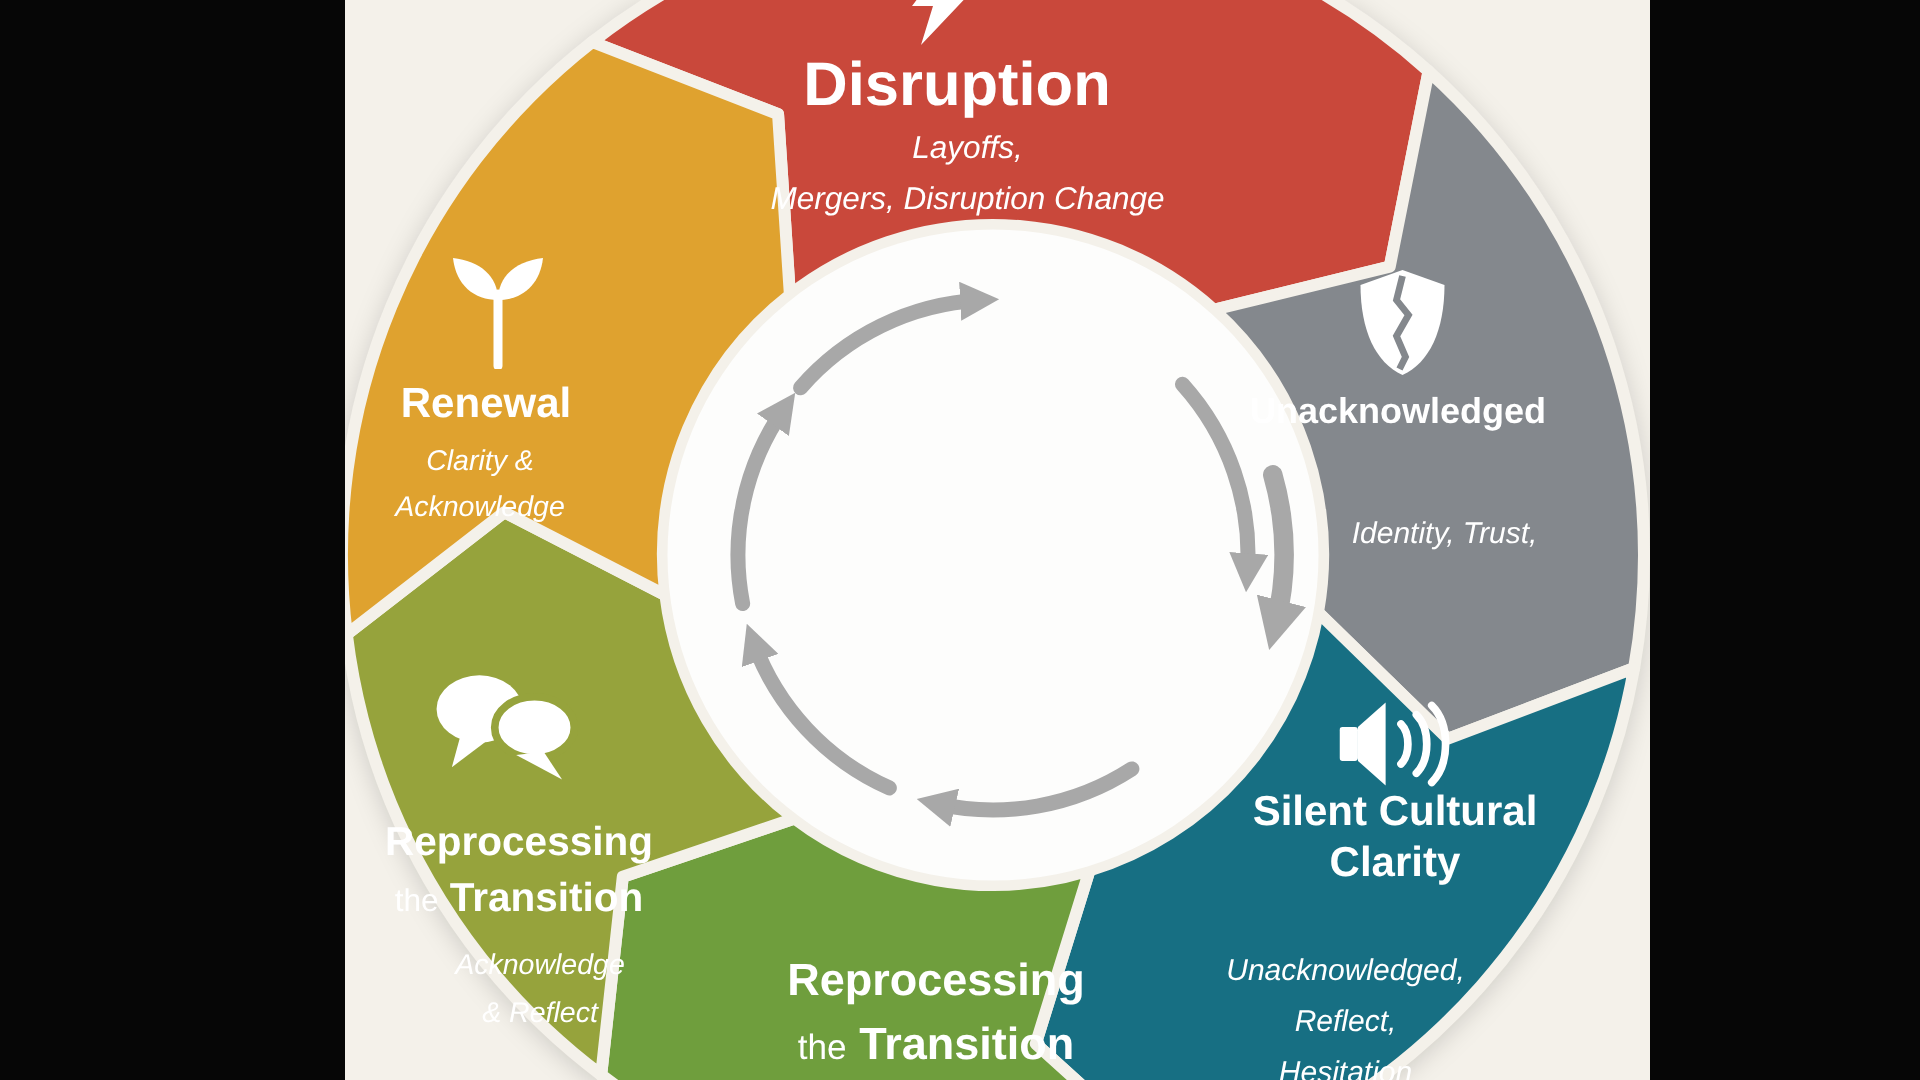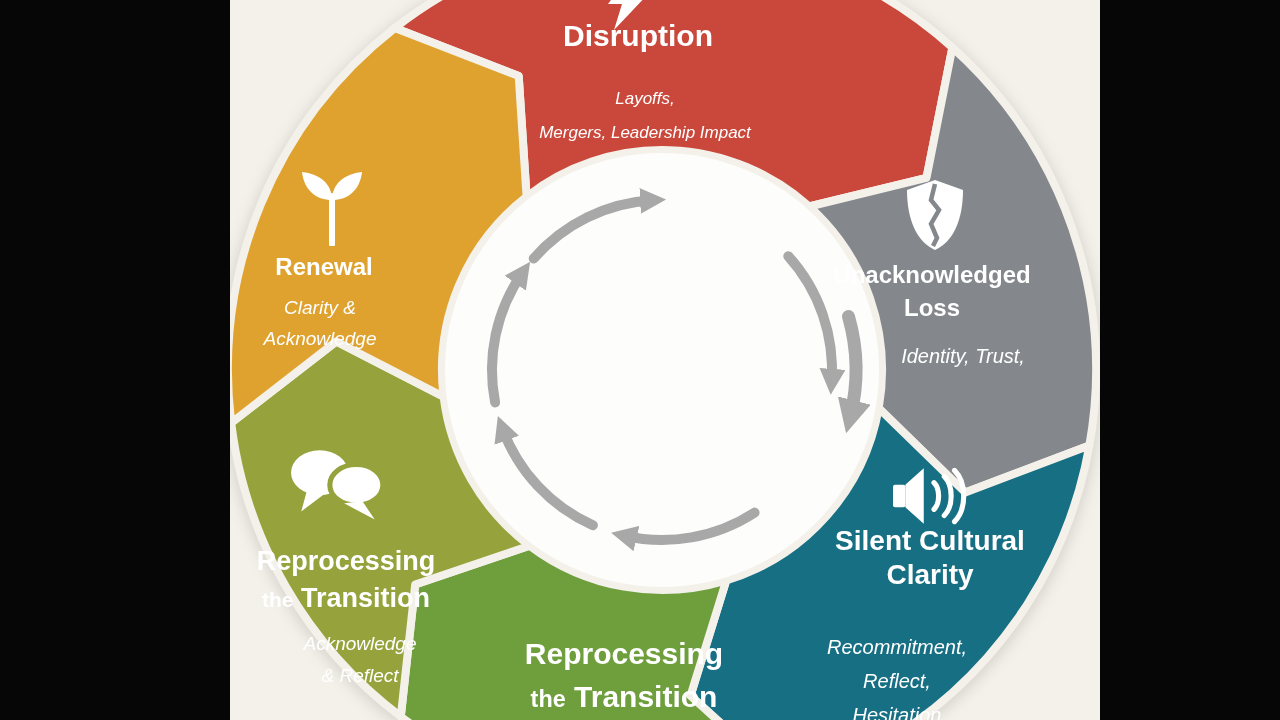--- a/index.html
+++ b/index.html
@@ -8,32 +8,32 @@
   .stage { position:absolute; inset:0; }
   .letterbox { position:absolute; top:0; bottom:0; background:#060606; z-index:30; }
   .letterbox.left { left:0; width:230px; }
   .letterbox.right { left:1100px; right:0; }
   #wheel-svg { position:absolute; left:0; top:0; width:1280px; height:720px;
                filter: drop-shadow(0 3px 8px rgba(0,0,0,.15)); }
   .ov { position:absolute; transform:translateX(-50%); text-align:center; color:#ffffff;
         z-index:5; white-space:nowrap; }
   .title { font-weight:bold; }
   .sub { font-style:italic; font-weight:500; }
-  .the { font-weight:700; font-size:0.78em; }
+  .the { font-weight:400; font-size:0.78em; }
 
-  #disruption-title { left:638px; top:19px;  font-size:30px; }
-  #disruption-sub   { left:645px; top:82px;  font-size:17px; line-height:34px; }
+  #disruption-title { left:638px; top:33px;  font-size:41px; }
+  #disruption-sub   { left:645px; top:82px;  font-size:21px; line-height:34px; }
   #unack-title      { left:932px; top:258px; font-size:24px; line-height:33px; }
   #unack-sub        { left:963px; top:340px; font-size:20px; line-height:33px;text-align:center; }
   #silent-title     { left:930px; top:524px; font-size:28px; line-height:34px; }
   #silent-sub       { left:897px; top:630px; font-size:20px; line-height:34px; }
   #green-title      { left:624px; top:632px; font-size:30px; line-height:43px; }
   #olive-title      { left:346px; top:543px; font-size:27px; line-height:37px; }
   #olive-sub        { left:360px; top:628px; font-size:19px; line-height:32px;text-align:center; }
-  #renewal-title    { left:324px; top:253px; font-size:24px; }
+  #renewal-title    { left:324px; top:253px; font-size:28px; }
   #renewal-sub      { left:320px; top:292px; font-size:19px; line-height:31px; }
 
   #icon-lightning { left:629px; top:-28px; }
   #icon-shield    { left:935px; top:178px; }
   #icon-speaker   { left:934px; top:464px; }
   #icon-bubbles   { left:339px; top:448px; }
   #icon-seedling  { left:332px; top:166px; }
 </style>
 </head>
 <body>
@@ -62,52 +62,51 @@
     </svg>
 
   <div class="ov" id="icon-lightning">
     <svg width="46" height="58" viewBox="0 0 46 58">
       <polygon points="26,0 2,32 16,32 8,58 44,20 27,20 38,0" fill="#ffffff"></polygon>
     </svg>
   </div>
   <div class="ov title" id="disruption-title">Disruption</div>
   <div class="ov sub" id="disruption-sub">
     <div>Layoffs,</div>
-    <div>Mergers, Leadership Impact</div>
+    <div>Mergers, Disruption Change</div>
   </div>
 
   <div class="ov" id="icon-shield">
     <svg width="66" height="74" viewBox="0 0 64 74">
       <path d="M32,2 L60,12 C60,42 50,64 32,72 C14,64 4,42 4,12 Z" fill="#ffffff"></path>
       <polyline points="32,6 28,22 36,32 28,46 34,60 30,68" fill="none" stroke-width="4.5" stroke="#84888d"></polyline>
     </svg>
   </div>
   <div class="ov title" id="unack-title">
     <div>Unacknowledged</div>
-    <div>Loss</div>
   </div>
   <div class="ov sub" id="unack-sub">
     <div>Identity, Trust,</div>
   </div>
 
   <div class="ov" id="icon-speaker">
     <svg width="82" height="64" viewBox="0 0 80 62">
       <rect x="0" y="20" width="12" height="22" rx="2" fill="#ffffff"></rect>
       <polygon points="12,20 30,4 30,58 12,42" fill="#ffffff"></polygon>
       <path d="M40,18 C46,24 46,38 40,44" stroke="#ffffff" stroke-width="5" fill="none" stroke-linecap="round"></path>
       <path d="M50,12 C59,21 59,41 50,50" stroke="#ffffff" stroke-width="5" fill="none" stroke-linecap="round"></path>
       <path d="M60,6 C72,18 72,44 60,56" stroke="#ffffff" stroke-width="5" fill="none" stroke-linecap="round"></path>
     </svg>
   </div>
   <div class="ov title" id="silent-title">
     <div>Silent Cultural</div>
     <div>Clarity</div>
   </div>
   <div class="ov sub" id="silent-sub">
-    <div>Recommitment,</div>
+    <div>Unacknowledged,</div>
     <div>Reflect,</div>
     <div>Hesitation</div>
   </div>
 
   <div class="ov title" id="green-title">
     <div>Reprocessing</div>
     <div><span class="the">the</span>
          <span>Transition</span></div>
   </div>
 

